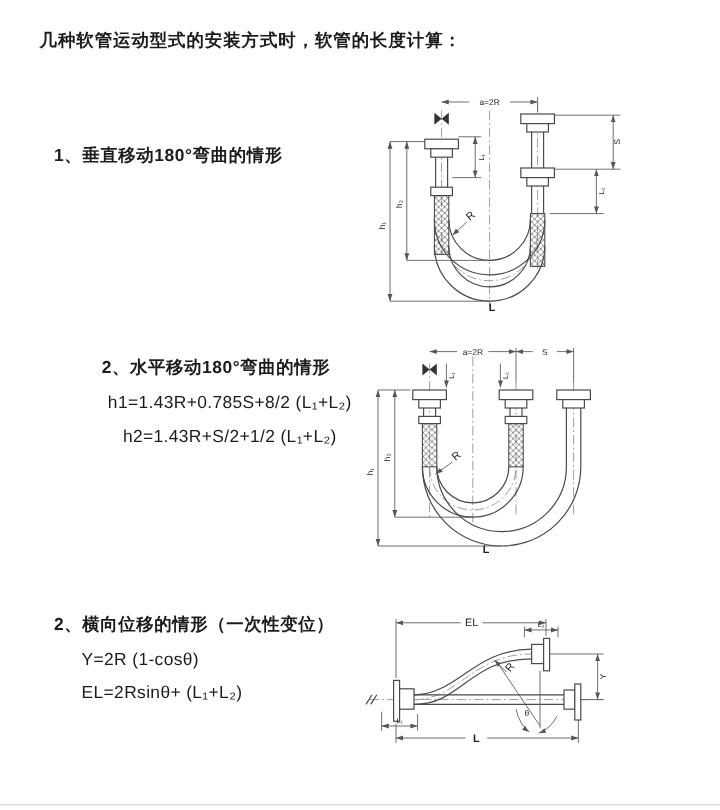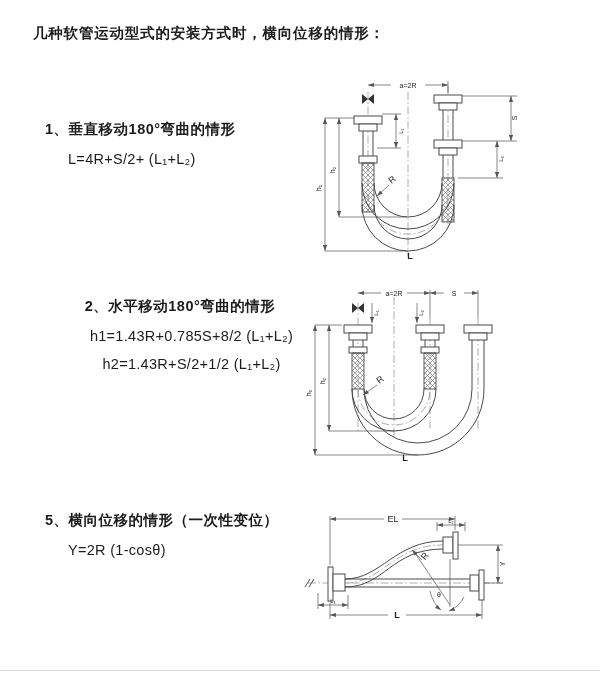--- a/index.html
+++ b/index.html
@@ -26,36 +26,36 @@
   .cl{stroke:#8a8a8a;stroke-width:0.7;fill:none;stroke-dasharray:8 2.5 1.5 2.5;}
   .fl{fill:#ffffff;stroke:#4a4a4a;stroke-width:1;}
   .vv{fill:#333;stroke:none;}
   .scan-edge{position:absolute;left:0;right:0;bottom:4px;height:1px;background:#d9d9d9;}
 </style>
 </head>
 <body>
 
 <div class="page">
 
-  <h1 class="title">几种软管运动型式的安装方式时，横向位移的情形：</h1>
+  <h1 class="title">几种软管运动型式的安装方式时，软管的长度计算：</h1>
 
   <section class="sec" id="sec1">
     <h2>1、垂直移动180°弯曲的情形</h2>
-    <p class="f">L=4R+S/2+ (L₁+L₂)</p>
   </section>
 
   <section class="sec" id="sec2">
     <h2>2、水平移动180°弯曲的情形</h2>
     <p class="f">h1=1.43R+0.785S+8/2 (L₁+L₂)</p>
     <p class="f">h2=1.43R+S/2+1/2 (L₁+L₂)</p>
   </section>
 
   <section class="sec" id="sec3">
-    <h2>5、横向位移的情形（一次性变位）</h2>
+    <h2>2、横向位移的情形（一次性变位）</h2>
     <p class="f">Y=2R (1-cosθ)</p>
+    <p class="f">EL=2Rsinθ+ (L₁+L₂)</p>
   </section>
 
   <svg style="left:313px;top:70px;" width="250" height="192" viewBox="0 0 250 192">
     <defs>
       <marker id="m1" markerWidth="9" markerHeight="7" refX="8.5" refY="3.5" orient="auto-start-reverse">
         <path d="M0,0.6 L8.5,3.5 L0,6.4 z" fill="#555"></path>
       </marker>
       <pattern id="hx1" width="5" height="5" patternUnits="userSpaceOnUse">
         <path d="M0 0 L5 5 M5 0 L0 5" stroke="#6a6a6a" stroke-width="0.6"></path>
       </pattern>

